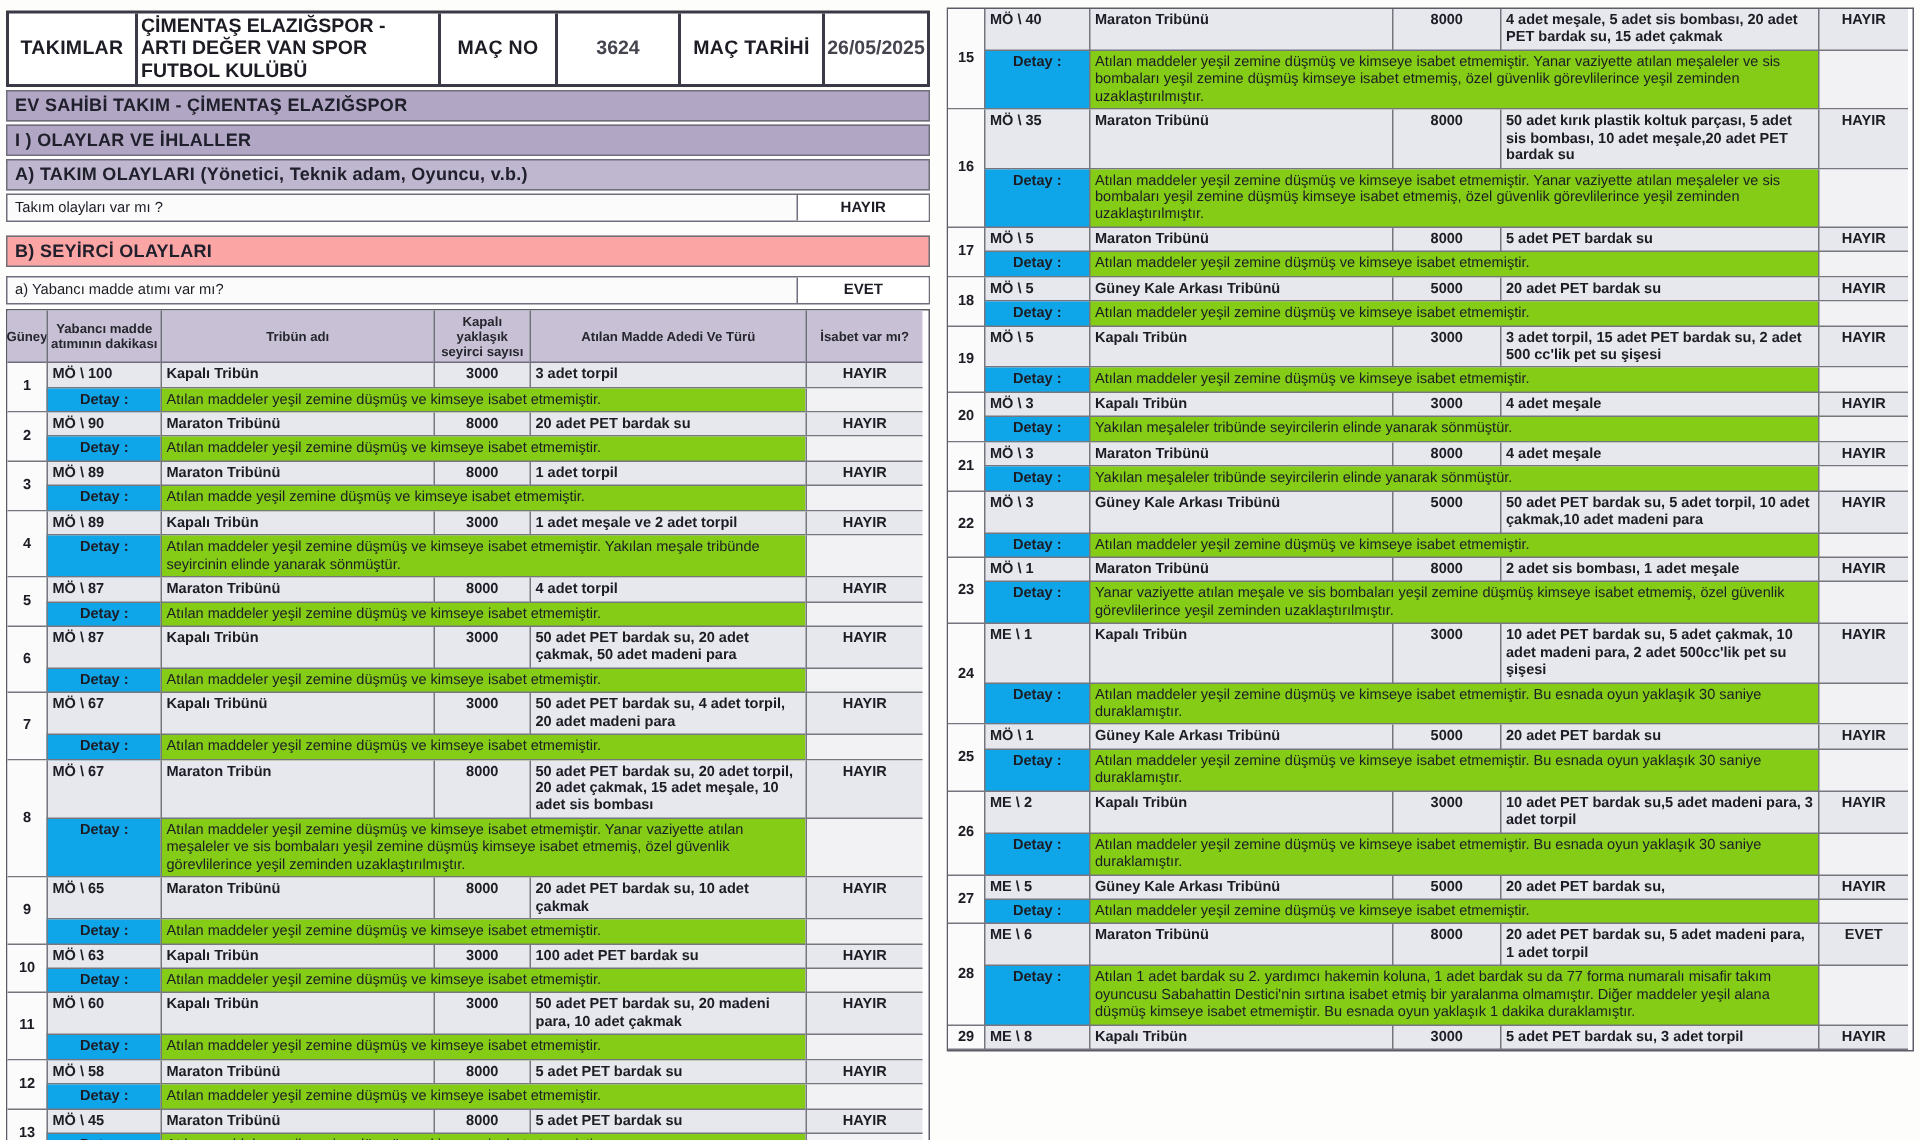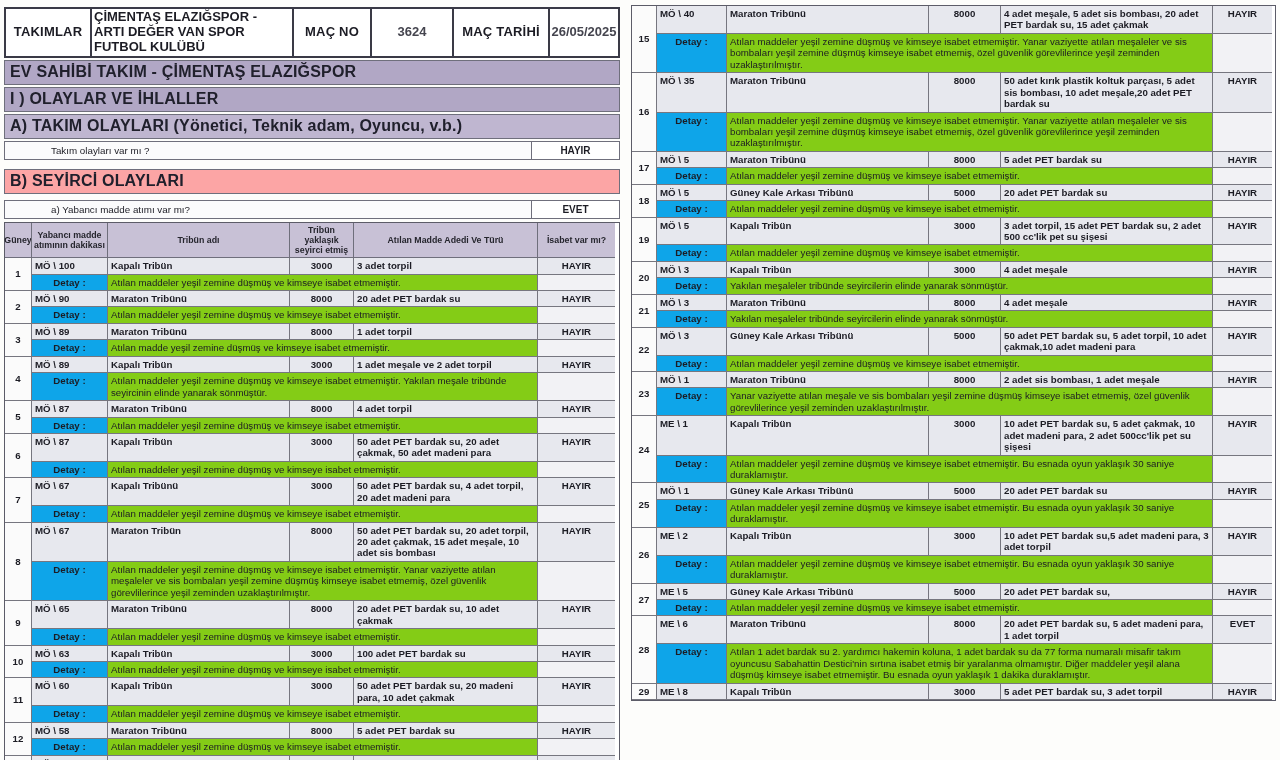--- a/index.html
+++ b/index.html
@@ -21,28 +21,28 @@
   .match-header > div{
     border-left:2px solid #3a3a46;display:flex;align-items:center;justify-content:center;
     text-align:left;min-height:28px;padding:1px 2px;font-size:13px;line-height:1.15;
   }
   .match-header > div:first-child{border-left:none;}
   .mh-label{font-weight:700;letter-spacing:.2px;}
   .mh-value{font-weight:700;color:#45454f;}
   .mh-team{font-weight:700;font-size:9.3px;}
 
   
-  .bar{border:1px solid #6f6f7c;padding:2.5px 5px;font-weight:700;font-size:16px;
+  .bar{border:1px solid #6f6f7c;padding:2.5px 5px;font-weight:700;font-size:12px;
        letter-spacing:.2px;color:#20202c;margin-top:2px;}
   .bar-dark{background:#b1a7c5;}
   .bar-mid{background:#bfb6d0;}
   .bar-light{background:#fca5a5;}
 
   
-  .q-row{display:grid;grid-template-columns:1fr 88px;margin-top:2px;border:1px solid #6f6f7c;background:#fbfbfc;padding-left:41px;}
+  .q-row{display:grid;grid-template-columns:1fr 88px;margin-top:2px;border:1px solid #6f6f7c;background:#fbfbfc;}
   .q-text{padding:3px 5px;font-size:9.8px;}
   .q-answer{border-left:1px solid #6f6f7c;display:flex;align-items:center;justify-content:center;
             font-weight:700;font-size:10px;background:#fff;}
 
   
   .inc-table{border:1.5px solid #5c5c68;margin-top:3px;background:#fff;}
   .t-left .grid6{grid-template-columns:26px 76px 182px 64px 184px 78px;}
   .t-right .grid6{grid-template-columns:24px 70px 202px 72px 212px 60px;}
   .grid6{display:grid;grid-auto-rows:min-content;}
 
@@ -101,21 +101,21 @@
   <div class="q-row">
     <div class="q-text">a) Yabancı madde atımı var mı?</div>
     <div class="q-answer">EVET</div>
   </div>
 
   <div class="inc-table t-left">
     <div class="grid6 inc-head">
       <div>Güney</div>
       <div>Yabancı madde atımının dakikası</div>
       <div>Tribün adı</div>
-      <div>Tribün yaklaşık seyirci etmiş</div>
+      <div>Kapalı yaklaşık seyirci sayısı</div>
       <div>Atılan Madde Adedi Ve Türü</div>
       <div>İsabet var mı?</div>
     </div>
     <div id="rows-left">
         <div class="grid6 entry">
     <div class="c-num">1</div>
     <div class="c-min">MÖ \ 100</div>
     <div class="c-stand">Kapalı Tribün</div>
     <div class="c-cap">3000</div>
     <div class="c-items">3 adet torpil</div>

